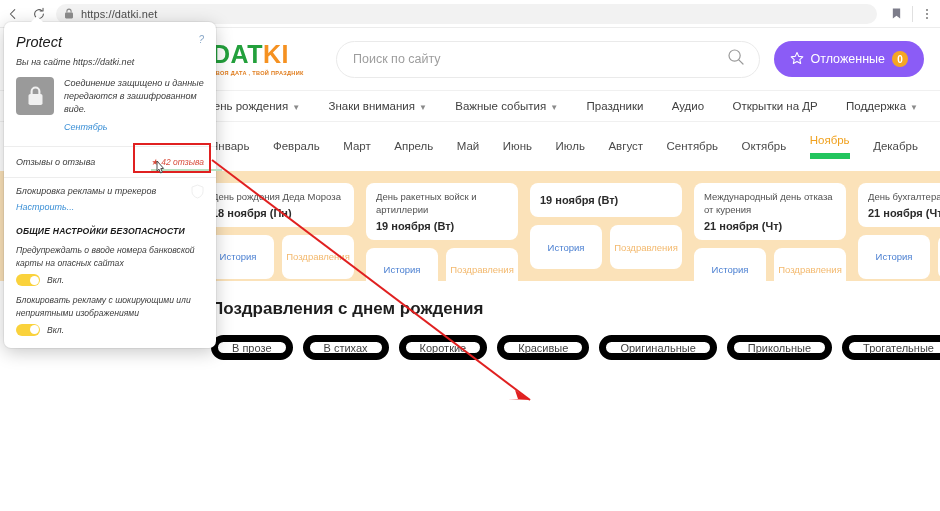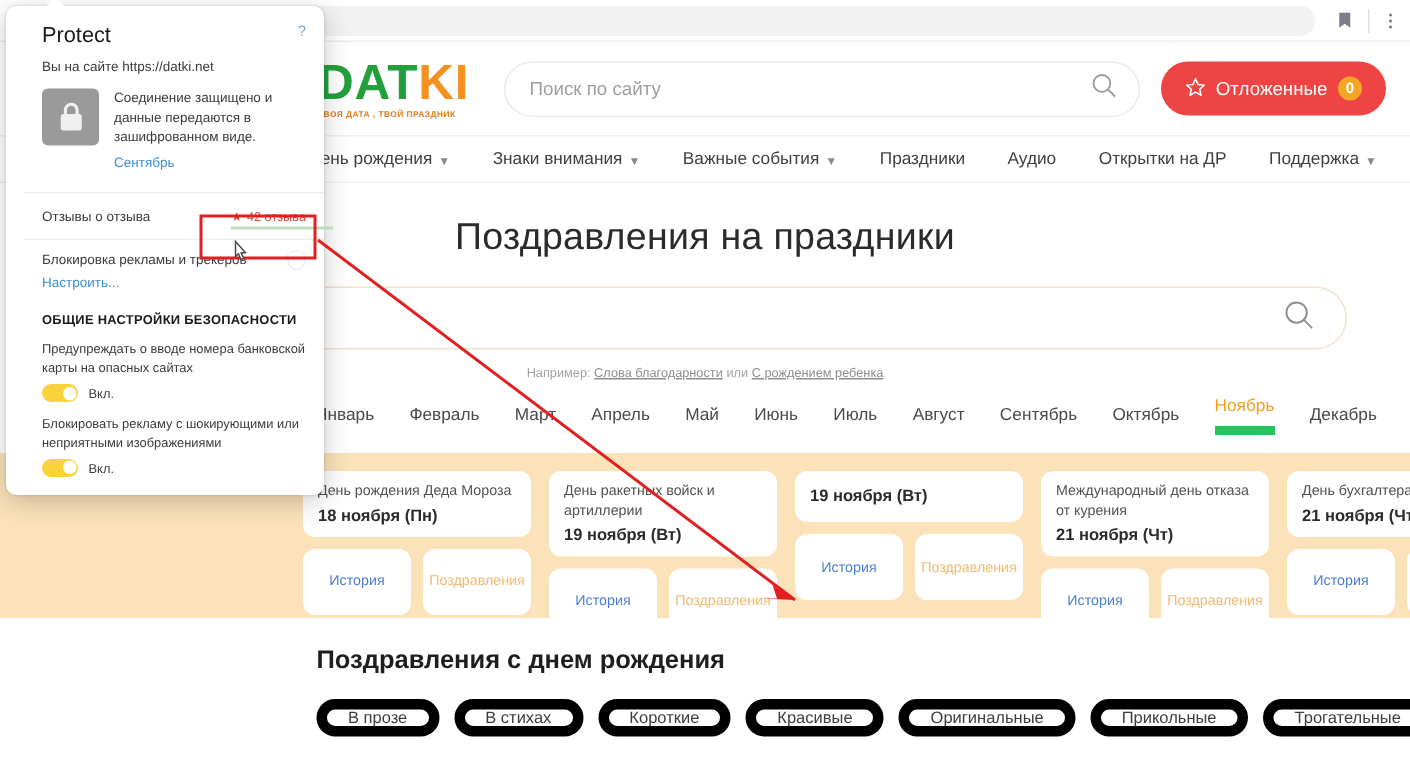--- a/index.html
+++ b/index.html
@@ -43,36 +43,36 @@
   
   .page {
     position: absolute; top: 28px; left: 0; width: 940px; height: 483px;
     background: #ffffff; overflow: hidden;
   }
   .site-header {
     height: 62px; display: flex; align-items: center;
     padding: 0 16px 0 212px; gap: 14px;
   }
   .logo { display:flex; flex-direction:column; justify-content:center; width: 110px; flex:0 0 110px; }
-  .logo-main { font-size: 33px; font-weight: bold; letter-spacing: .5px; line-height: 1; }
+  .logo-main { font-size: 25px; font-weight: bold; letter-spacing: .5px; line-height: 1; }
   .logo-main .g { color: #23a03c; }
   .logo-main .o { color: #f59121; }
   .logo-tag { font-size: 5.6px; font-weight: bold; color: #e07c1c; letter-spacing: .3px; margin-top: 3px; white-space: nowrap; }
   .hdr-search {
     flex: 1; height: 37px; border: 1px solid #eaeaea; border-radius: 19px;
     display: flex; align-items: center; padding: 0 14px; background: #fff;
   }
   .hdr-search input {
     border: none; outline: none; flex: 1; font-size: 12.5px; color: #333;
     font-family: "Liberation Sans", sans-serif; background: transparent;
   }
   .hdr-search input::placeholder { color: #9d9d9d; }
   .mag { flex: 0 0 auto; }
   .saved-btn {
-    height: 36px; background: #ef4444; border-radius: 18px; color: #fff;
+    height: 36px; background: #8b5cf6; border-radius: 18px; color: #fff;
     display: flex; align-items: center; gap: 7px; padding: 0 16px;
     font-size: 12.5px; cursor: pointer; flex: 0 0 auto;
   }
   .saved-count {
     background: #f5a623; color: #fff; border-radius: 8px;
     font-size: 10px; font-weight: bold; min-width: 16px; height: 16px;
     display: flex; align-items: center; justify-content: center; padding: 0 4px;
   }
 
   .site-nav {
@@ -130,24 +130,24 @@
   .bottom h2 { margin: 0; font-size: 17px; color: #1e1e1e; font-weight: bold; }
   .tags { display: flex; gap: 10px; margin-top: 16px; }
   .tag {
     border: 7px solid #000000; border-radius: 15px; height: 25px;
     display: flex; align-items: center; padding: 0 14px;
     font-size: 11px; color: #3d3d3d; white-space: nowrap; cursor: pointer; background:#fff;
   }
 
   
   .protect {
-    position: absolute; top: 4px; left: 4px; width: 212px;
+    position: absolute; top: 22px; left: 4px; width: 212px;
     background: #fff; border-radius: 7px;
     box-shadow: 0 4px 18px rgba(0,0,0,.22), 0 0 0 1px rgba(0,0,0,.05);
-    z-index: 40; padding: 0 0 10px 12px;
+    z-index: 40; padding: 0 0 10px 0; font-style: italic;
   }
   .protect:before {
     content: ""; position: absolute; top: -6px; left: 26px;
     border-left: 7px solid transparent; border-right: 7px solid transparent;
     border-bottom: 7px solid #fff;
   }
   .pr-head { display: flex; align-items: flex-start; padding: 12px 12px 0; }
   .pr-title { font-size: 14.5px; color: #1a1a1a; flex: 1; }
   .pr-help { font-size: 10px; color: #8aa8c8; cursor: pointer; }
   .pr-sub { font-size: 9px; color: #3b3b3b; padding: 7px 12px 0; }
@@ -242,38 +242,20 @@
       </div>
     <div class="nav-item">
         <span>Открытки на ДР</span>
       </div>
     <div class="nav-item">
         <span>Поддержка</span>
         <span class="chev">▼</span>
       </div>
   </div>
 
-  <div class="hero">
-    <h1>Поздравления на праздники</h1>
-    <div class="hero-search">
-      <input placeholder="Поиск по сайту" style="">
-      <span class="mag">
-        <svg width="22" height="22" viewBox="0 0 22 22">
-            <circle cx="9.4" cy="9.4" r="6.8" fill="none" stroke="#8e8e8e" stroke-width="1.3"></circle>
-            <line x1="14.4" y1="14.4" x2="19.4" y2="19.4" stroke="#8e8e8e" stroke-width="1.3" stroke-linecap="round"></line>
-          </svg>
-      </span>
-    </div>
-    <div class="hint">
-      <span>Например:</span>
-      <a>Слова благодарности</a>
-      <span>или</span>
-      <a>С рождением ребенка</a>
-    </div>
-  </div>
 
   <div class="months">
     <div class="month">Январь</div>
     <div class="month">Февраль</div>
     <div class="month">Март</div>
     <div class="month">Апрель</div>
     <div class="month">Май</div>
     <div class="month">Июнь</div>
     <div class="month">Июль</div>
     <div class="month">Август</div>

